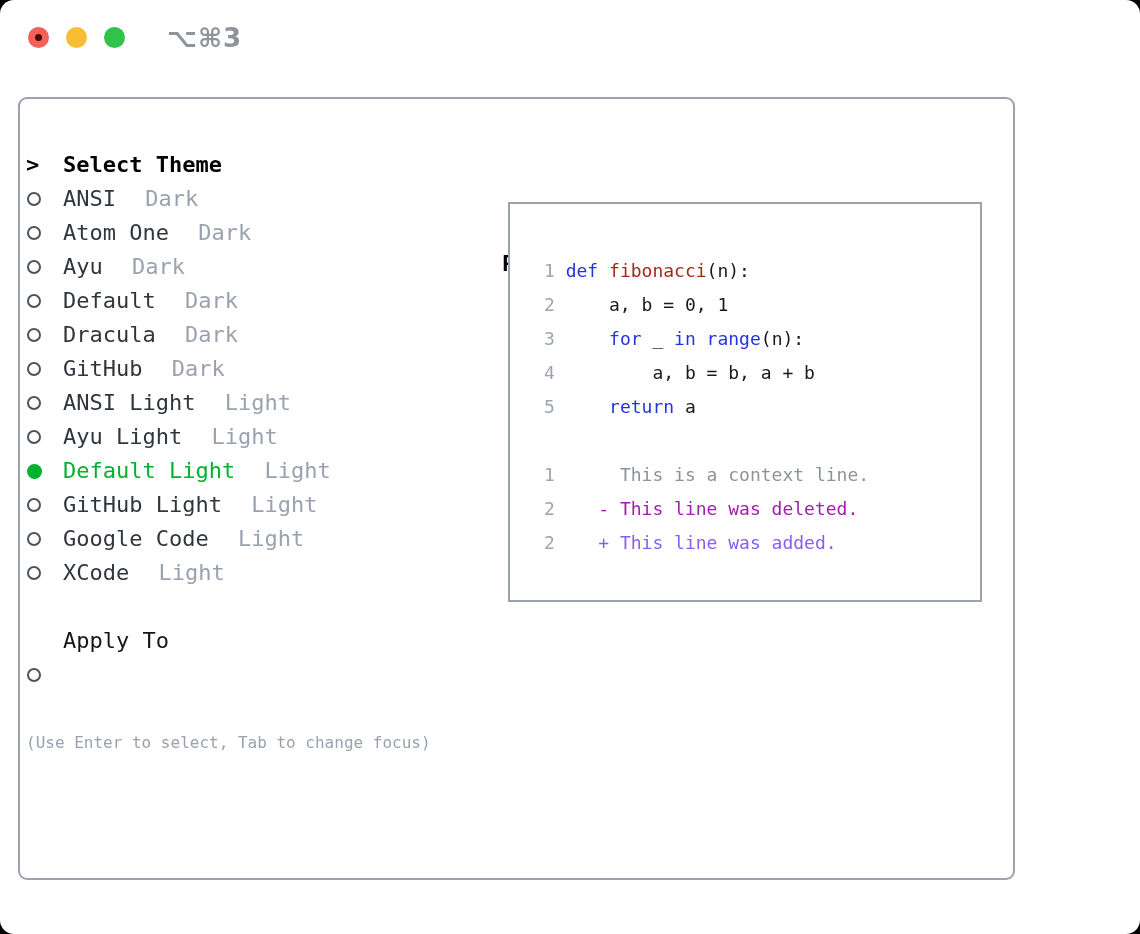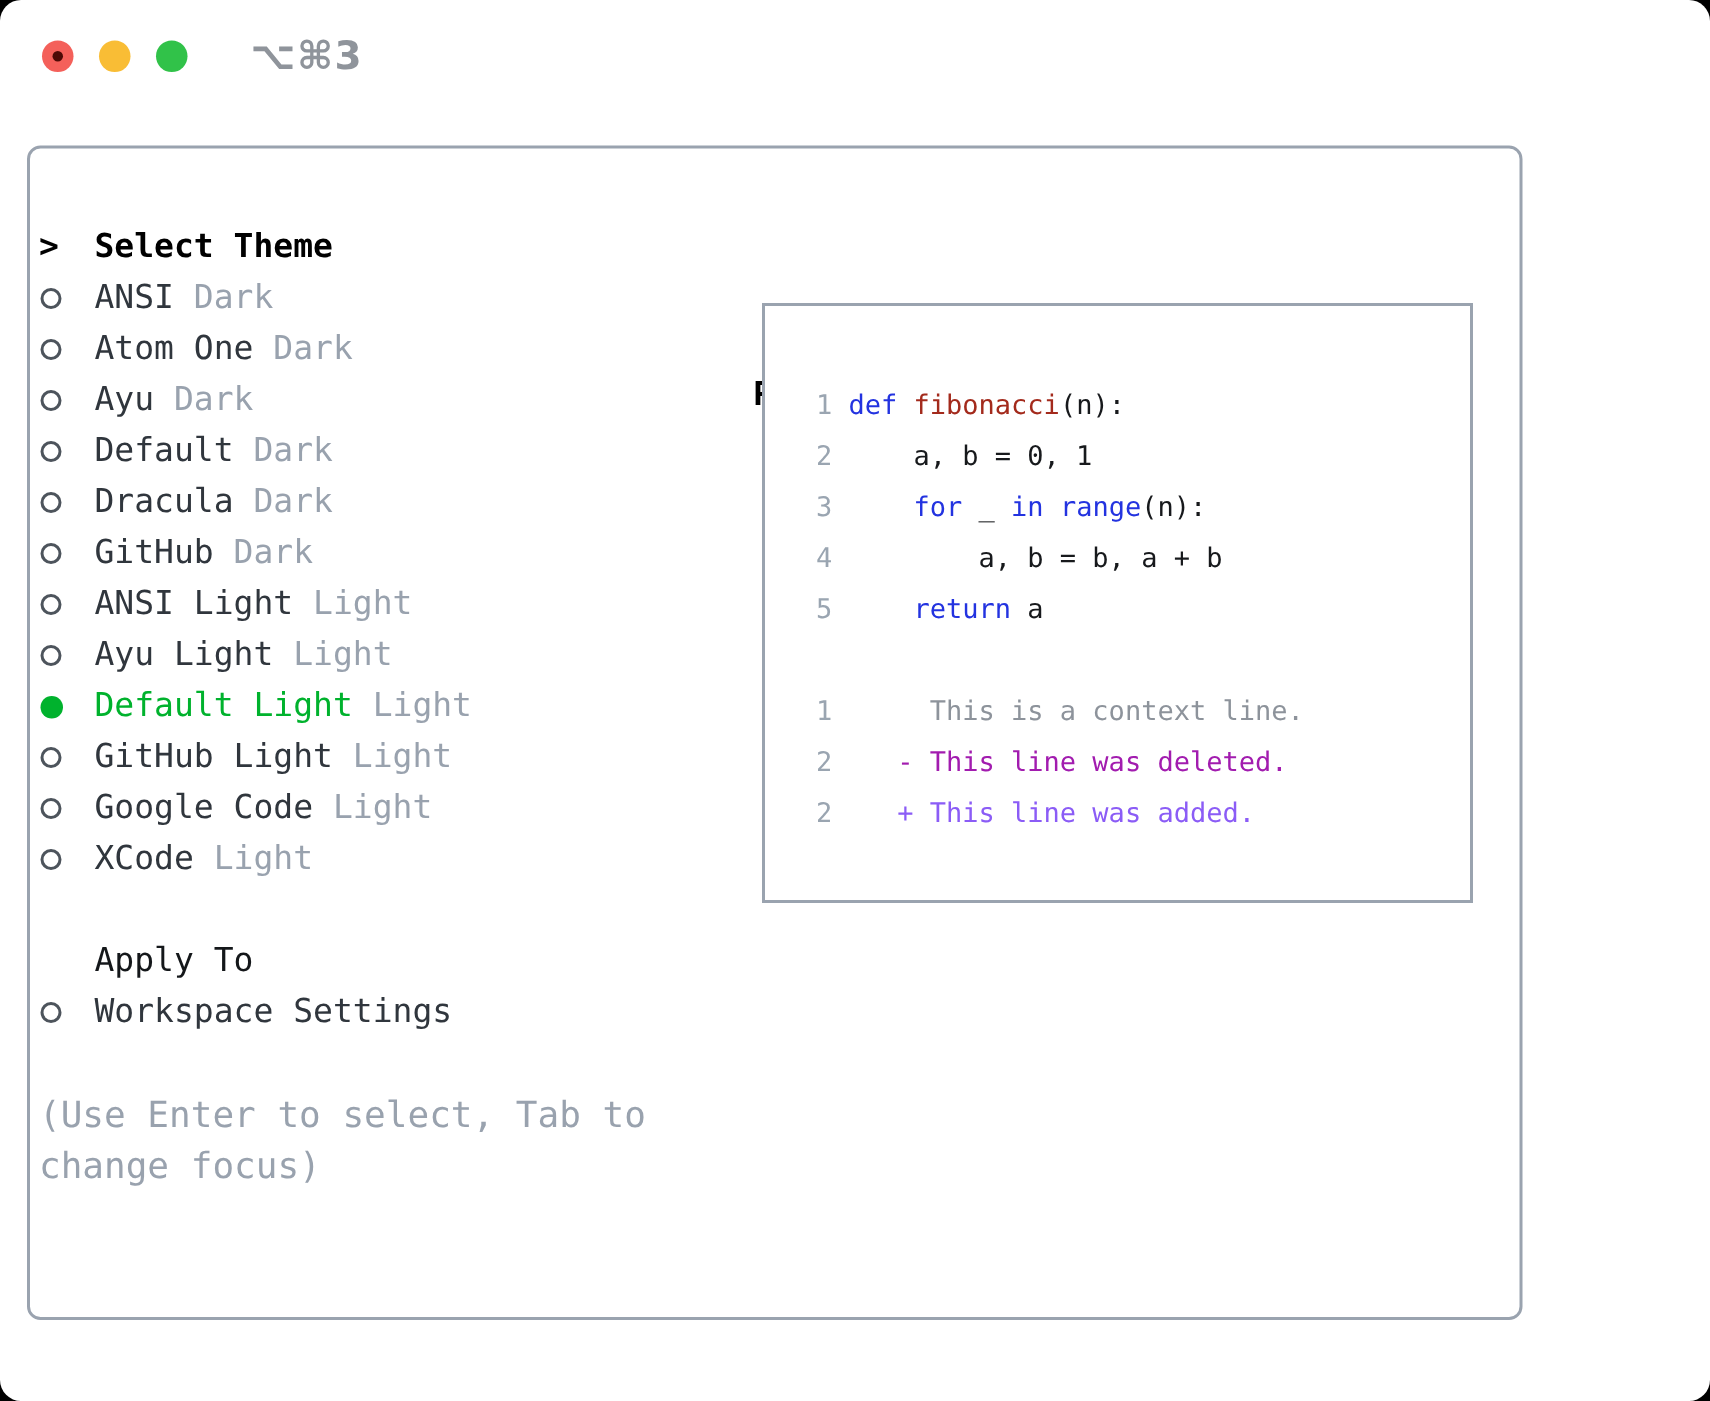--- a/index.html
+++ b/index.html
@@ -34,27 +34,27 @@
   .marker{width:37px;flex:0 0 37px;display:flex;align-items:center;}
   .prompt{color:#000;font-weight:bold;}
   .radio{
     width:14px;height:14px;border-radius:50%;
     border:2px solid #4d545c;box-sizing:border-box;margin-left:1px;
   }
   .radio.on{border:none;background:#00b22d;width:15px;height:15px;}
   .hdr{color:#000;font-weight:bold;}
   .theme-name{color:#30363d;text-align:center;}
   .theme-name.sel{color:#00b22d;}
-  .variant{color:#99a2ae;}
+  .variant{color:#99a2ae;margin-left:16px;}
   .apply-label{color:#14171a;}
   .apply-name{color:#30363d;}
   .apply-name.sel{color:#00b22d;}
   .spacer{height:34px;}
   .help{
-    margin-top:0;width:416px;color:#99a2ae;font-size:24px;line-height:34px;
+    margin-top:0;width:416px;color:#99a2ae;font-size:16px;line-height:34px;
   }
   
   .preview-label{
     position:absolute;left:482px;top:148px;height:34px;line-height:34px;
     font-size:22px;font-weight:bold;color:#000;
   }
   .preview-box{
     position:absolute;left:488px;top:103px;width:470px;height:396px;
     border:2px solid #9aa3af;background:#fff;box-sizing:content-box;
   }
@@ -106,21 +106,21 @@
         </div>
 
       <div class="spacer"></div>
 
       <div class="row">
         <span class="marker"></span>
         <span class="apply-label">Apply To</span>
       </div>
 
       <div id="apply-list">
-          <div class="row"><span class="marker"><span class="radio"></span></span><span class="apply-name">Workspace Settings</span></div>
+          <div class="row"><span class="marker"><span class="radio"></span></span></div>
         </div>
 
       <div class="spacer"></div>
 
       <div class="help">(Use Enter to select, Tab to change focus)</div>
     </div>
 
     <div class="preview-label">Preview</div>
 
     <div class="preview-box">

